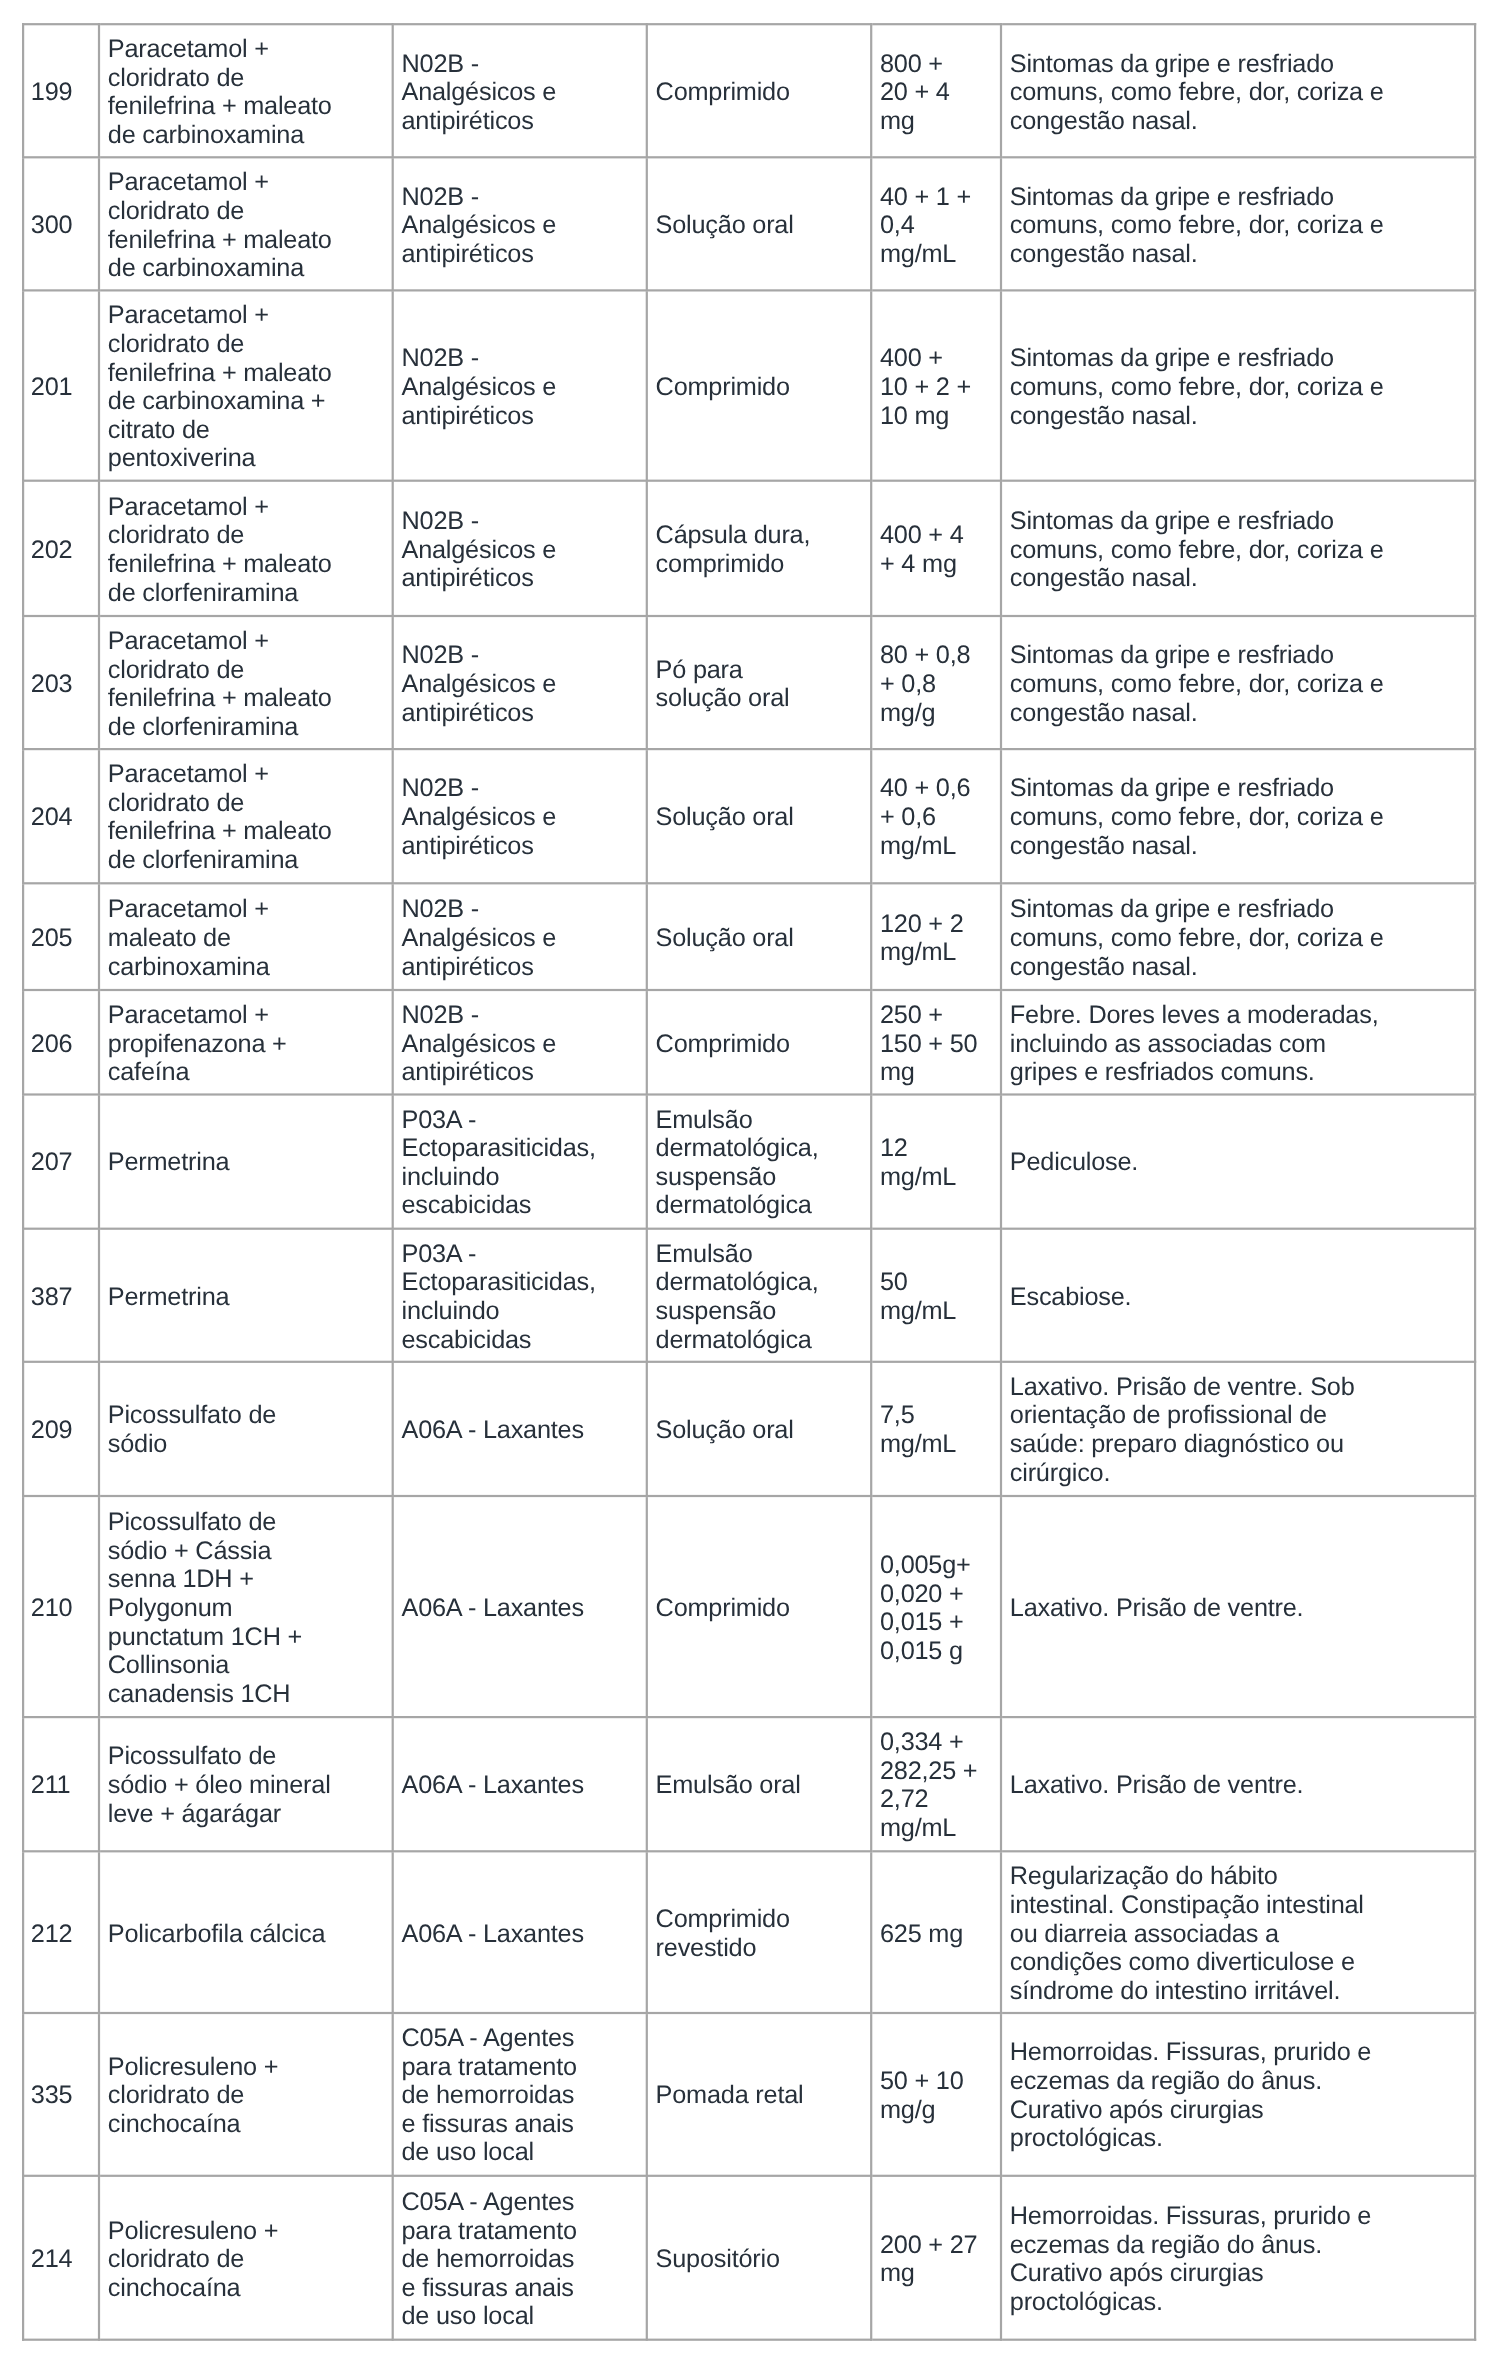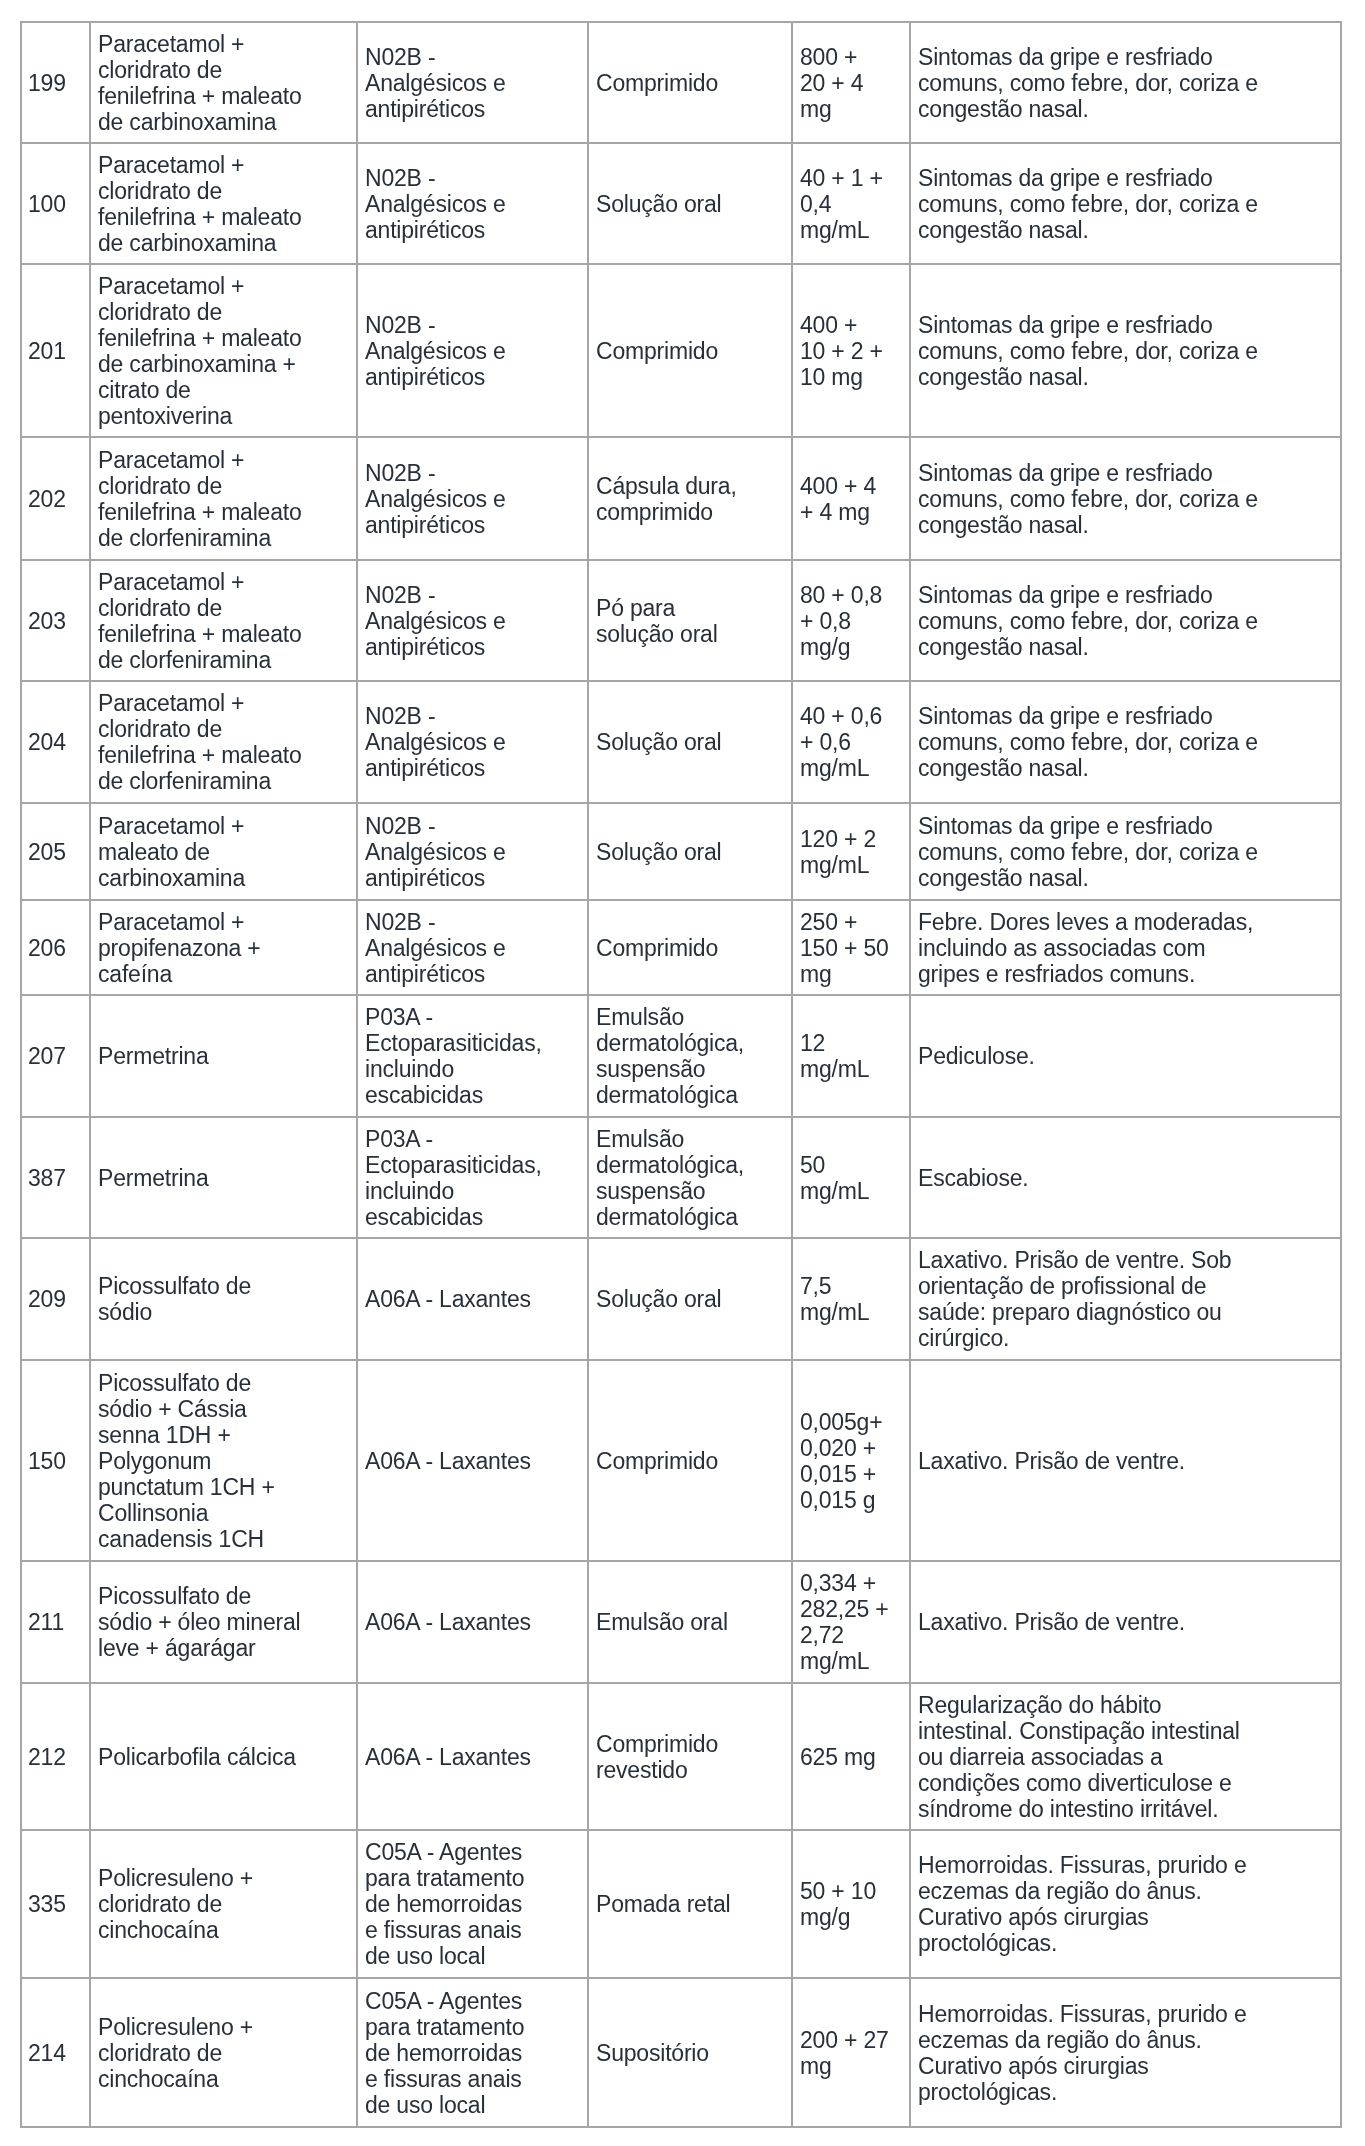--- a/index.html
+++ b/index.html
@@ -53,21 +53,21 @@
 antipiréticos</td>
         <td>Comprimido</td>
         <td>800 +
 20 + 4
 mg</td>
         <td>Sintomas da gripe e resfriado
 comuns, como febre, dor, coriza e
 congestão nasal.</td>
       </tr>
       <tr style="height: 121px;">
-        <td class="num">100</td>
+        <td class="num">300</td>
         <td>Paracetamol +
 cloridrato de
 fenilefrina + maleato
 de carbinoxamina</td>
         <td>N02B -
 Analgésicos e
 antipiréticos</td>
         <td>Solução oral</td>
         <td>40 + 1 +
 0,4
@@ -215,21 +215,21 @@
         <td>A06A - Laxantes</td>
         <td>Solução oral</td>
         <td>7,5
 mg/mL</td>
         <td>Laxativo. Prisão de ventre. Sob
 orientação de profissional de
 saúde: preparo diagnóstico ou
 cirúrgico.</td>
       </tr>
       <tr style="height: 201px;">
-        <td class="num">150</td>
+        <td class="num">210</td>
         <td>Picossulfato de
 sódio + Cássia
 senna 1DH +
 Polygonum
 punctatum 1CH +
 Collinsonia
 canadensis 1CH</td>
         <td>A06A - Laxantes</td>
         <td>Comprimido</td>
         <td>0,005g+

